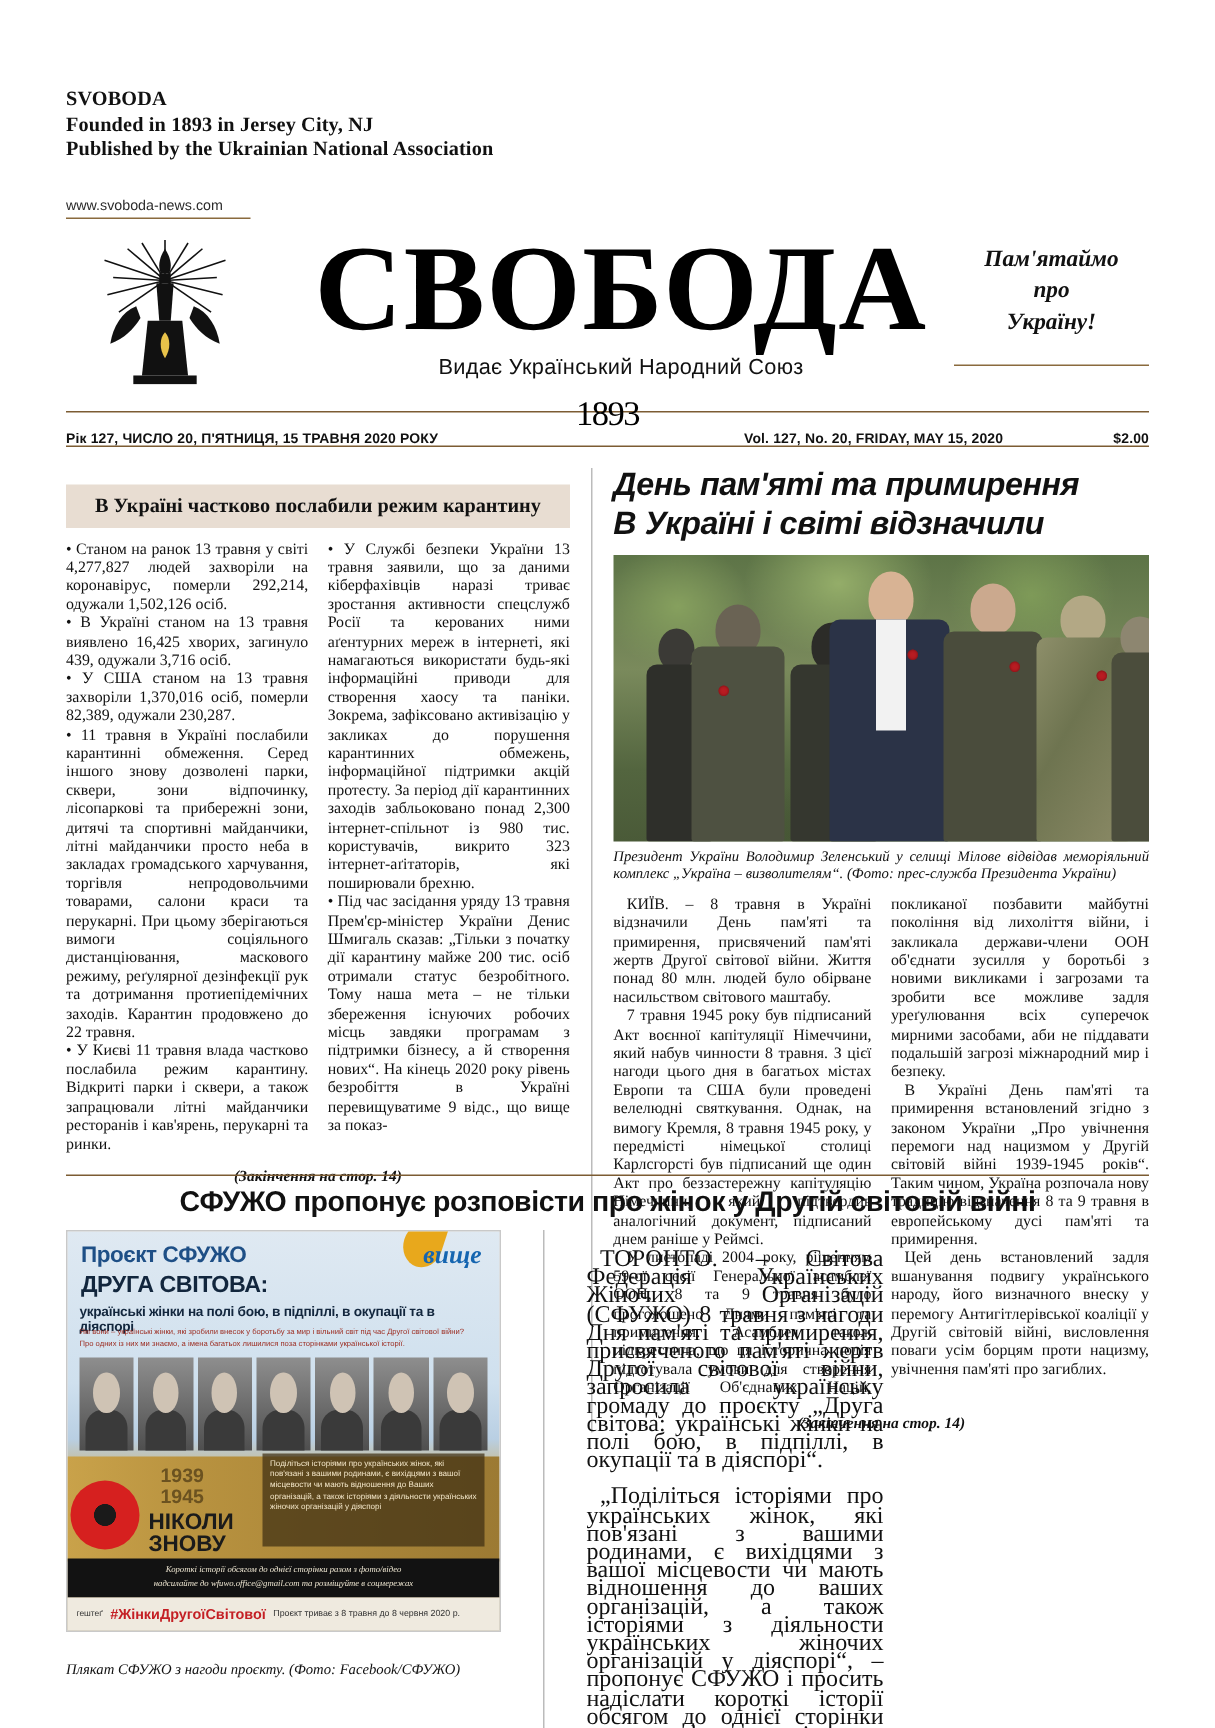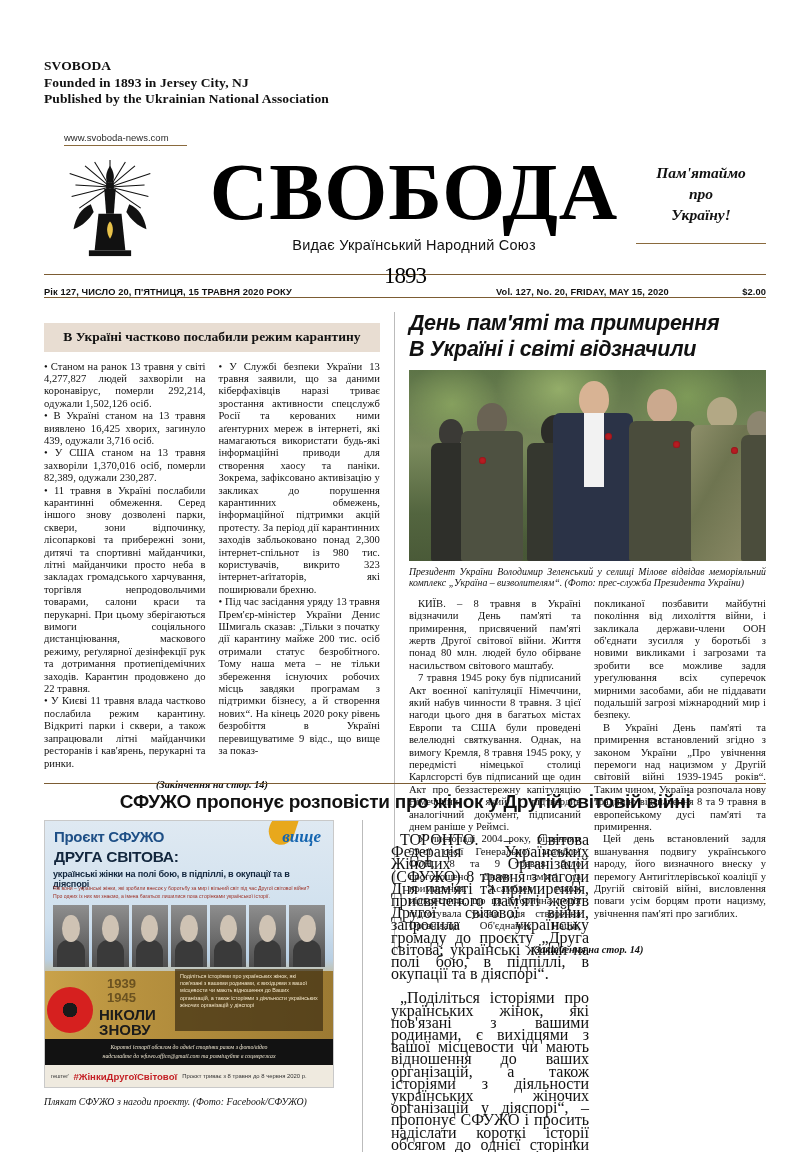--- a/index.html
+++ b/index.html
@@ -14,21 +14,21 @@
 
   
   .ident { padding-top: 58px; }
   .ident-line {
     font-family: "Liberation Serif", serif;
     font-weight: bold;
     font-size: 13.5px;
     line-height: 16.5px;
     letter-spacing: .1px;
   }
-  .url-wrap { margin-top: 19px; margin-left: 20px; }
+  .url-wrap { margin-top: 19px; }
   .url {
     font-family: "Liberation Sans", sans-serif;
     font-size: 9.5px;
     color: #2a2a2a;
     display: inline-block;
     padding-bottom: 2px;
     border-bottom: 1.2px solid #8a6a3d;
     padding-right: 18px;
   }
 
@@ -291,21 +291,21 @@
   .posterbar .tag2 {
     font-family: "Liberation Sans", sans-serif; font-weight: bold;
     font-size: 9.6px; color: #c41f24;
   }
   .posterbar .tag3 {
     font-family: "Liberation Sans", sans-serif; font-size: 5.9px; color: #333;
   }
   .poster-cap {
     font-family: "Liberation Serif", serif;
     font-style: italic; font-size: 9.8px;
-    margin-top: 8px;
+    margin-top: 20px;
   }
   .feature-text { width: 198px; padding-top: 2px; }
   .feature-text p.body { font-size: 16px; line-height: 12.2px; margin-top: 12px; }
   .source {
     font-family: "Liberation Serif", serif;
     font-weight: bold; font-size: 11px;
     text-align: right; margin-top: 12px;
   }
   .feature-vrule { width: 1px; background: #bbb; }
 </style>

